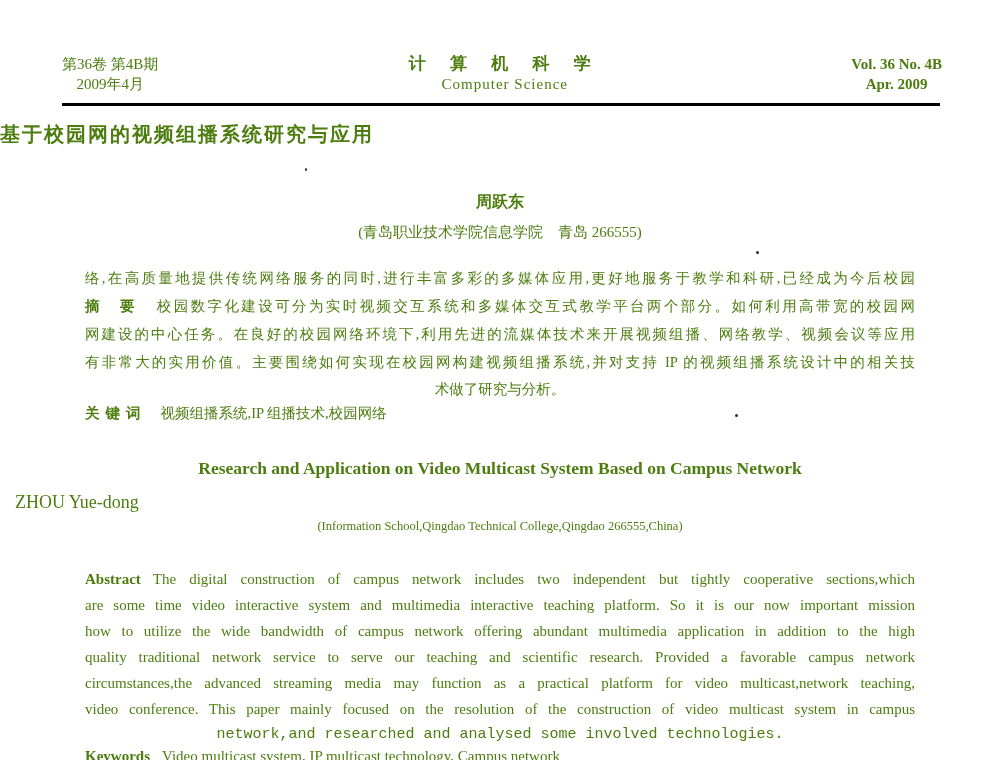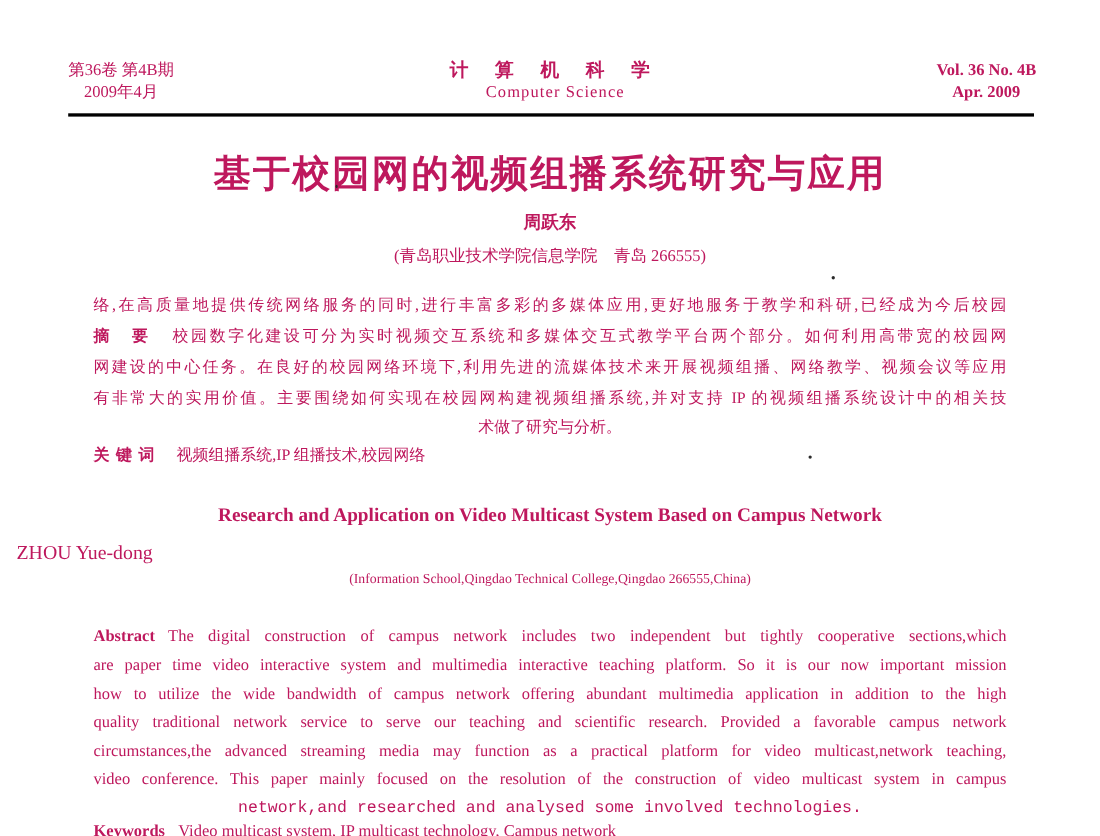--- a/index.html
+++ b/index.html
@@ -1,21 +1,21 @@
 <!DOCTYPE html>
 <html><head>
 <meta charset="utf-8">
 <style>
   html, body { margin: 0; padding: 0; background: #ffffff; }
   .page {
     position: relative;
     width: 1000px;
     height: 760px;
     background: #ffffff;
-    color: #be185d;
+    color: #4d7c0f;
     font-family: "Liberation Serif", "DejaVu Serif", serif;
     overflow: hidden;
   }
 
   
   .header {
     position: absolute;
     top: 54px; left: 62px; right: 58px;
     display: flex;
     justify-content: space-between;
@@ -36,23 +36,22 @@
   .header-rule {
     position: absolute;
     top: 103px; left: 62px;
     width: 878px; height: 3px;
     background: #000;
   }
 
   
   .title-cn {
     position: absolute;
-    top: 135px; left: 0; width: 100%;
-    text-align: center;
-    font-size: 34px;
+    top: 121px; left: 0; width: 100%;
+    font-size: 20px;
     font-weight: bold;
     letter-spacing: 2px;
   }
   .author-cn {
     position: absolute;
     top: 192px; left: 0; width: 100%;
     text-align: center;
     font-size: 16px;
     font-weight: bold;
   }
@@ -167,21 +166,21 @@
   </div>
 
   <div class="title-en">Research and Application on Video Multicast System Based on Campus Network</div>
   <div class="author-en">ZHOU Yue-dong</div>
   <div class="affil-en">(Information School,Qingdao Technical College,Qingdao 266555,China)</div>
 
   <div class="abstract-en">
     <div class="jline">
       <span class="label-en">Abstract</span><span>The digital construction of campus network includes two independent but tightly cooperative sections,which</span>
     </div>
-    <div class="jline">are paper time video interactive system and multimedia interactive teaching platform. So it is our now important mission</div>
+    <div class="jline">are some time video interactive system and multimedia interactive teaching platform. So it is our now important mission</div>
     <div class="jline">how to utilize the wide bandwidth of campus network offering abundant multimedia application in addition to the high</div>
     <div class="jline">quality traditional network service to serve our teaching and scientific research. Provided a favorable campus network</div>
     <div class="jline">circumstances,the advanced streaming media may function as a practical platform for video multicast,network teaching,</div>
     <div class="jline">video conference. This paper mainly focused on the resolution of the construction of video multicast system in campus</div>
     <div class="lastline">network,and researched and analysed some involved technologies.</div>
   </div>
 
   <div class="keywords-en">
     <span class="label-en">Keywords</span><span>Video multicast system, IP multicast technology, Campus network</span>
   </div>

